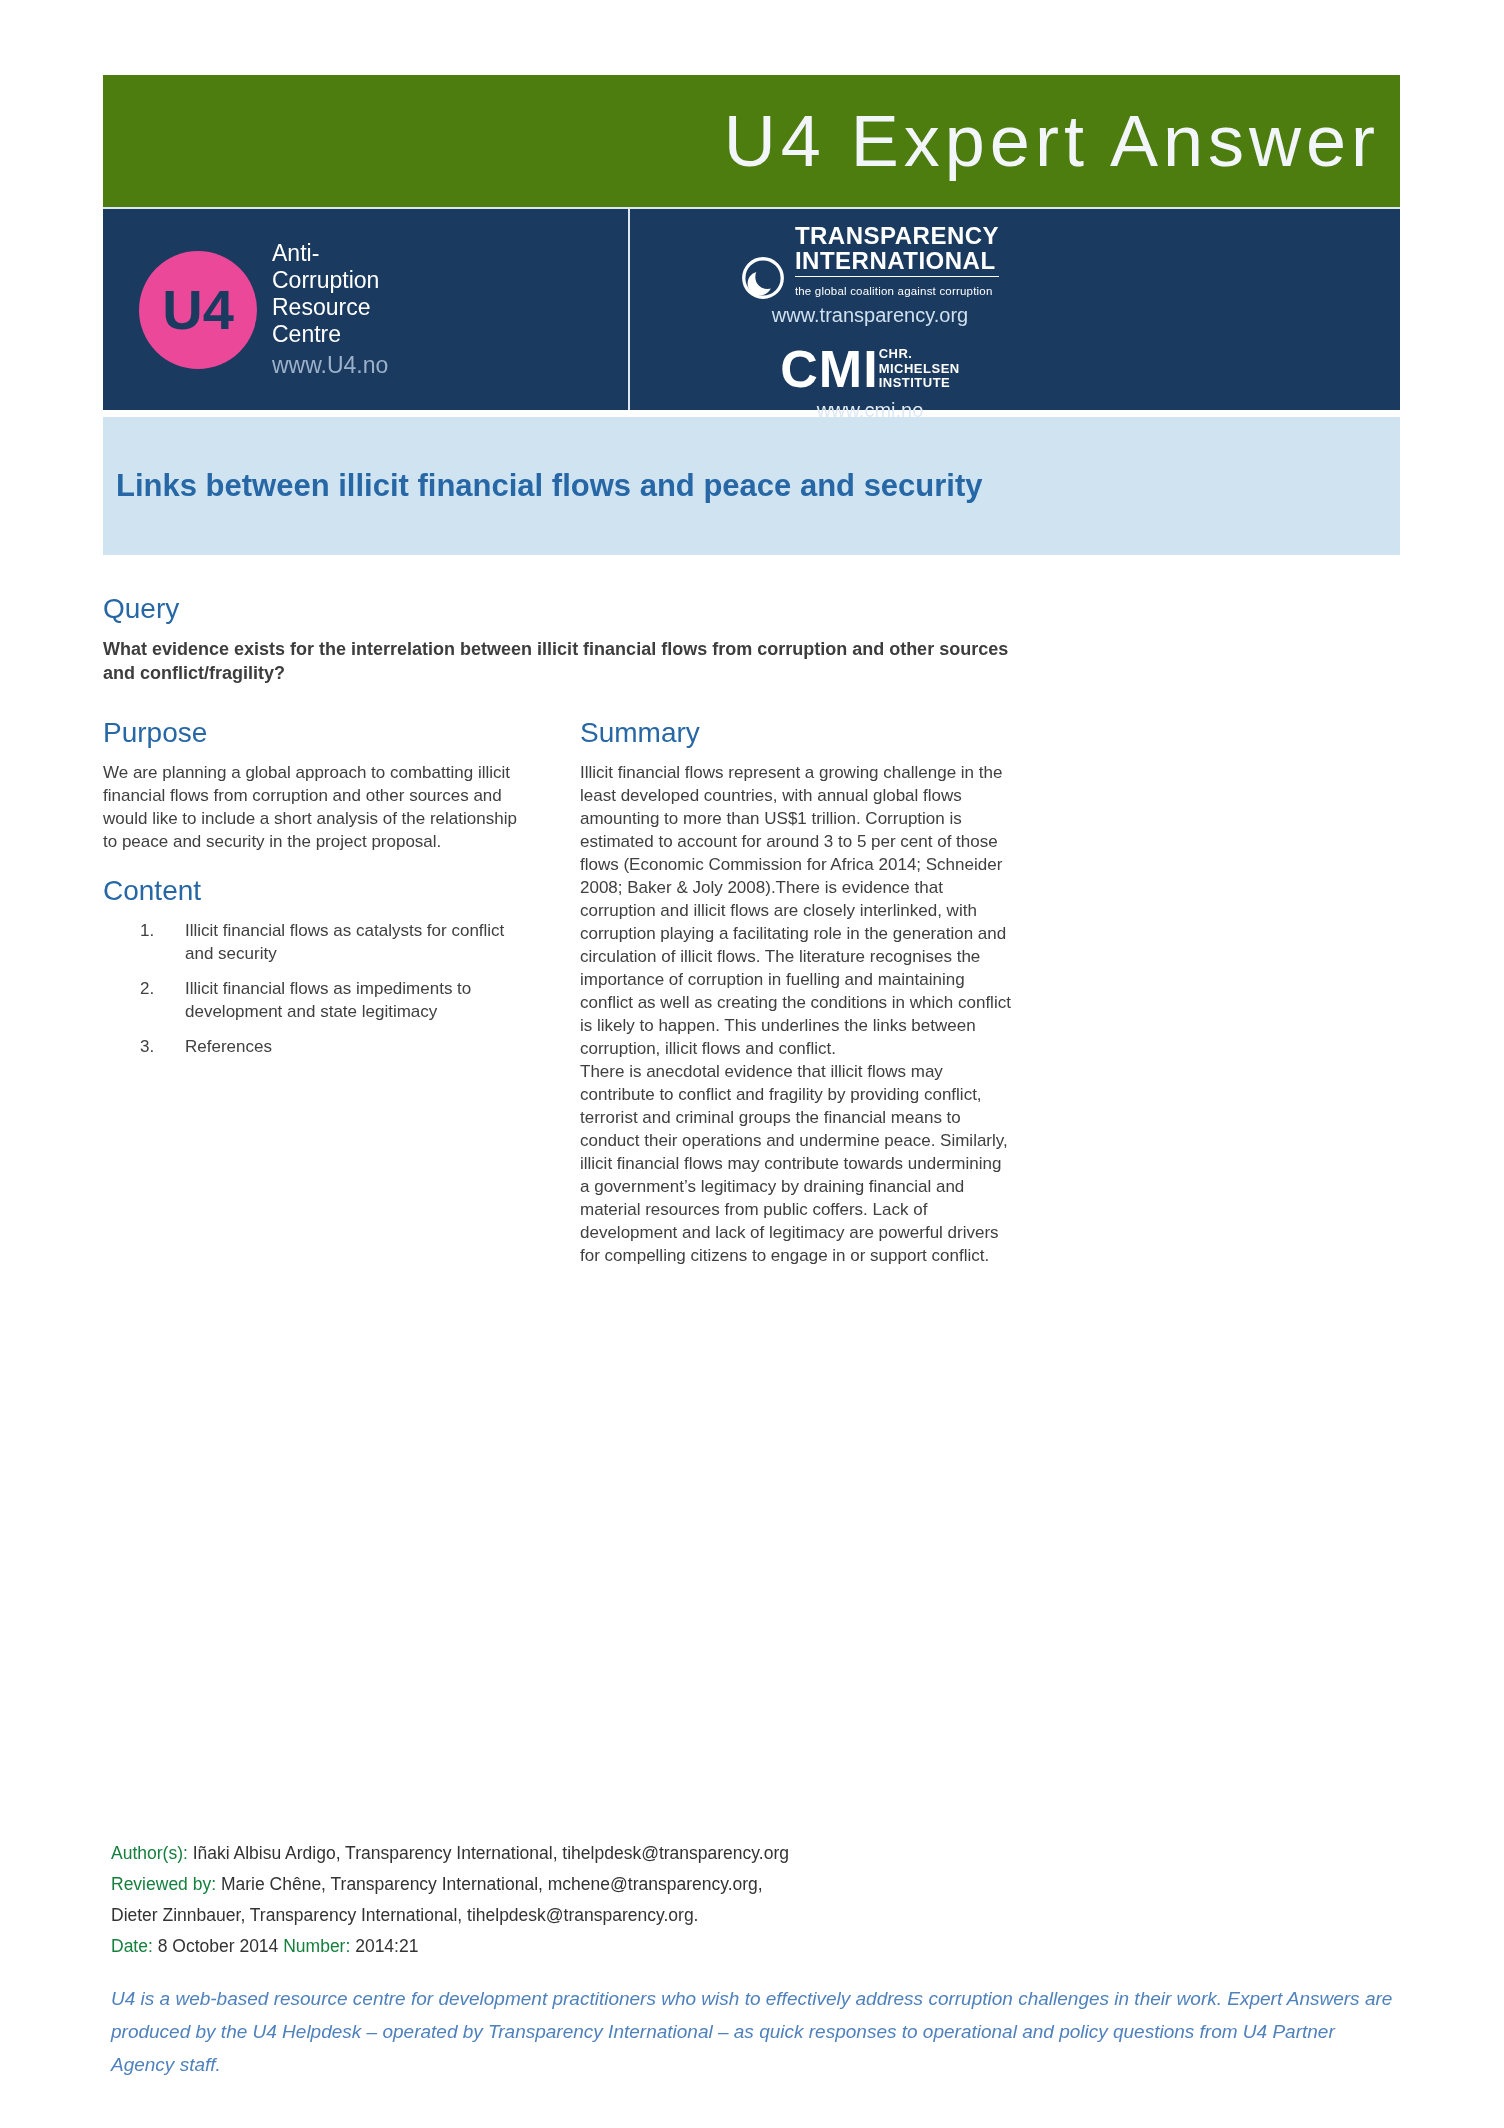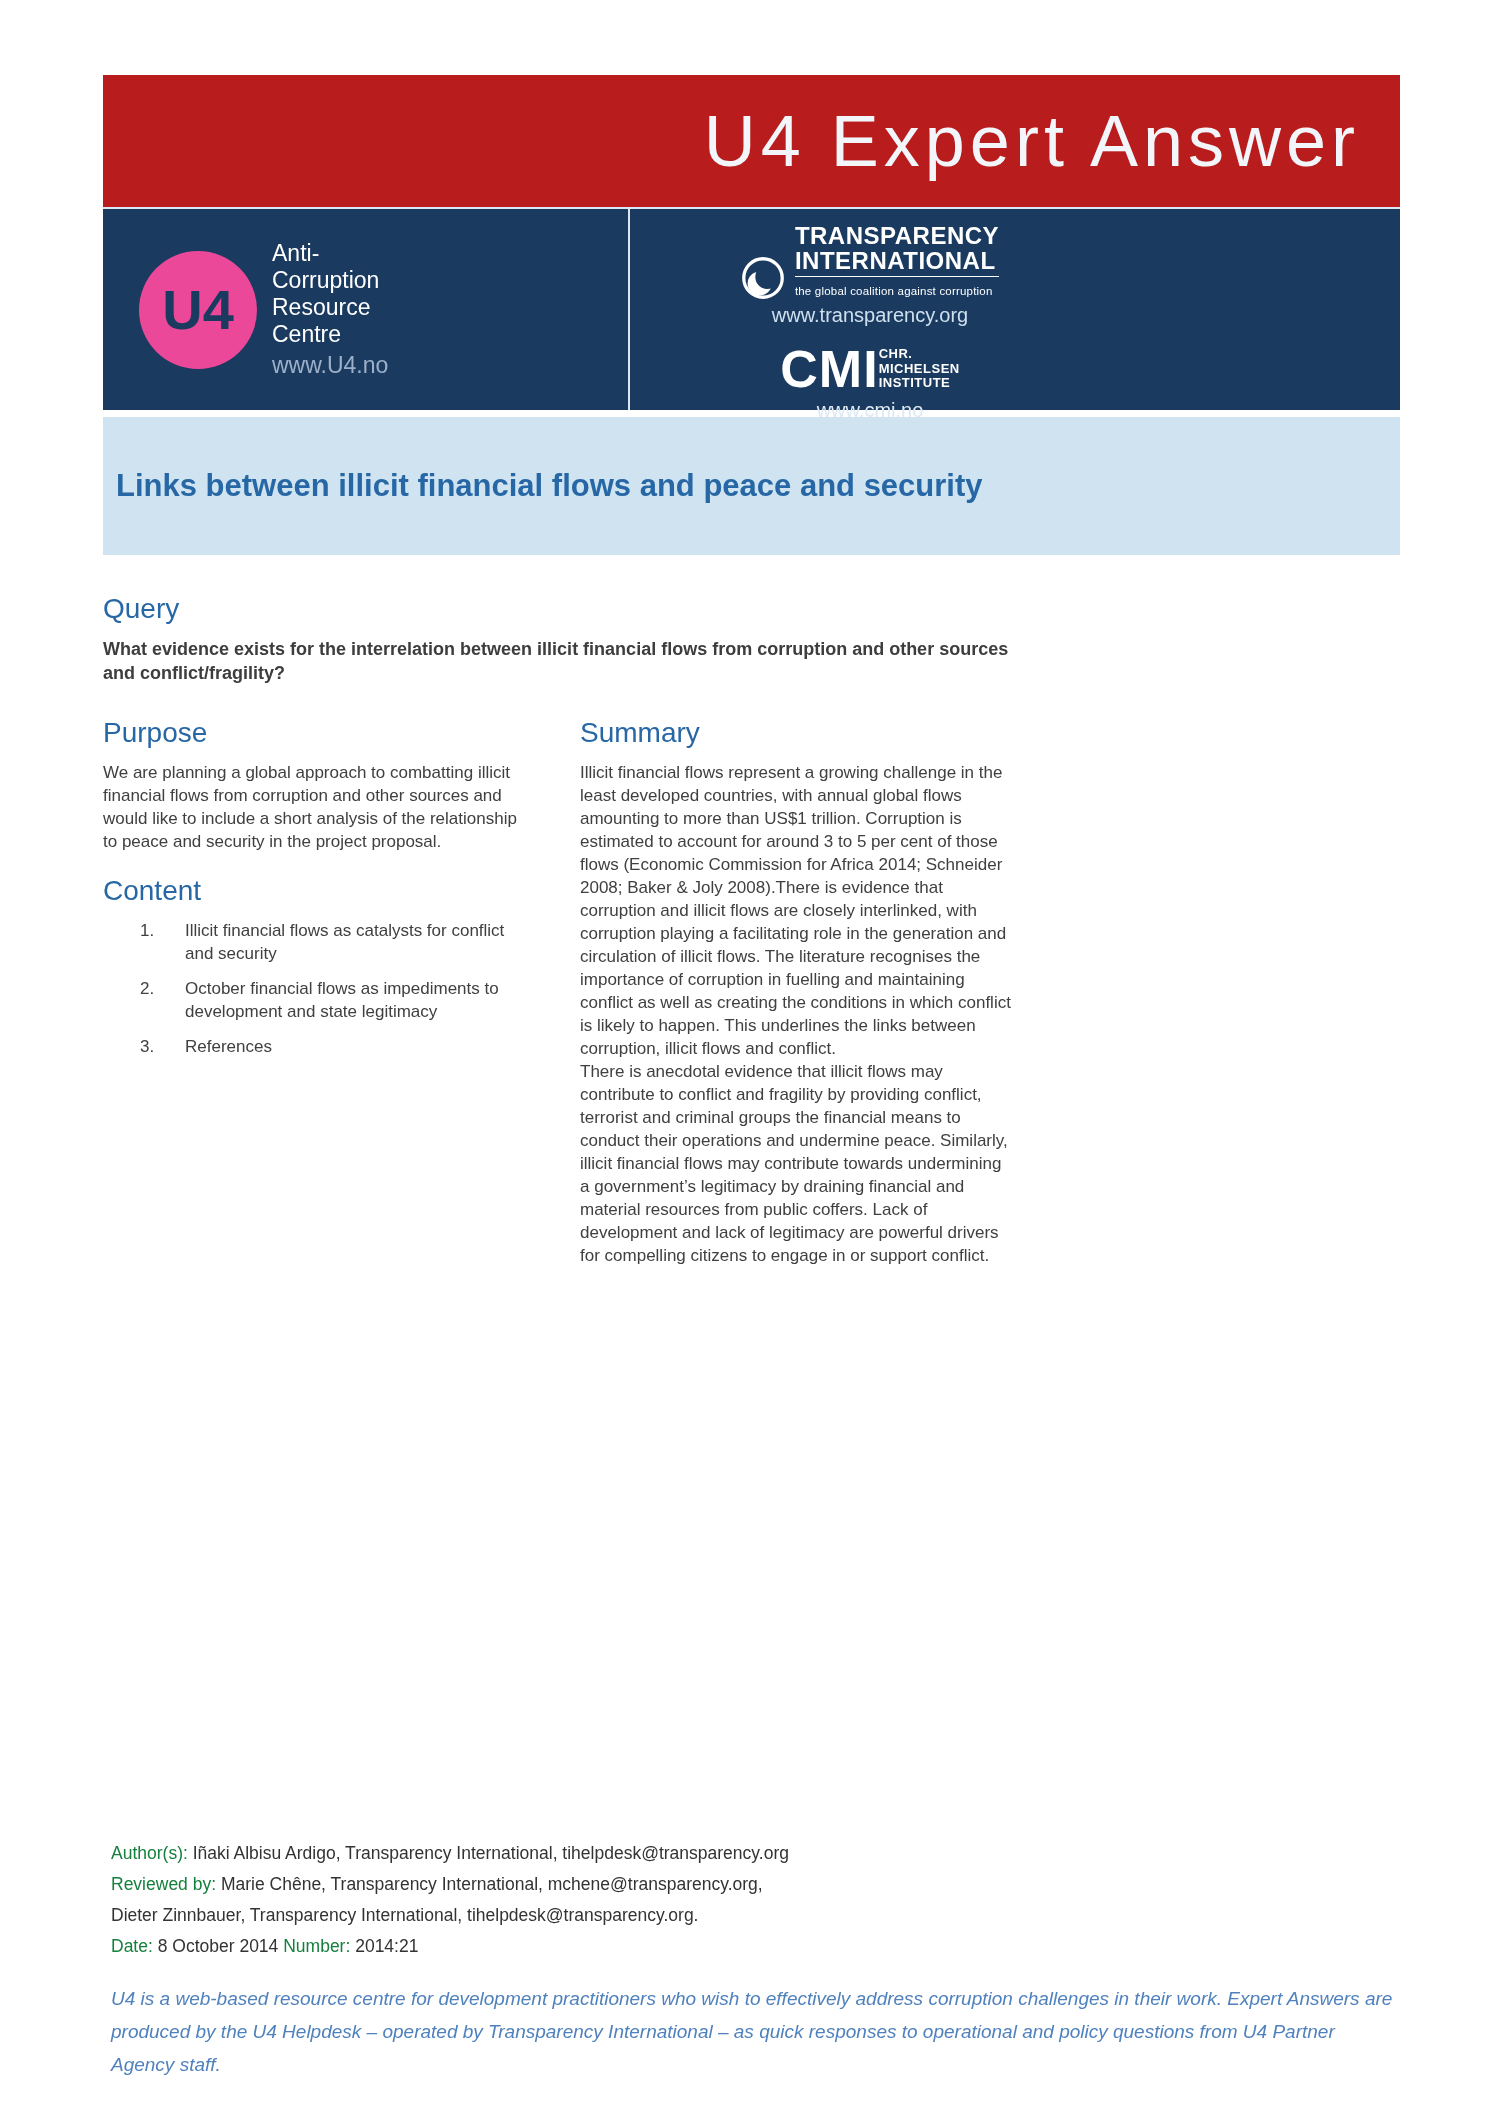--- a/index.html
+++ b/index.html
@@ -6,23 +6,23 @@
   html,body { background:#ffffff; }
   body {
     width:1504px; height:2128px; position:relative;
     font-family:"Liberation Sans","DejaVu Sans",sans-serif;
     color:#404040;
   }
   .doc { position:absolute; left:103px; top:75px; width:1297px; height:2053px; }
 
   
   .banner {
-    background:#b91c1c; height:132px;
+    background:#4d7c0f; height:132px;
     display:flex; align-items:center; justify-content:flex-end;
-    padding-right:40px;
+    padding-right:20px;
   }
   .banner-title {
     color:#f2f6fa; font-size:72px; font-weight:300; letter-spacing:5px;
     white-space:nowrap;
   }
   .logo-row {
     background:#1a3a5f; height:203px; display:flex;
     border-top:2px solid #dce7f0;
   }
   .cell-left {
@@ -162,21 +162,21 @@
         <p class="body-text">We are planning a global approach to combatting illicit financial flows from corruption and other sources and would like to include a short analysis of the relationship to peace and security in the project proposal.</p>
 
         <h3 class="section-heading content-heading">Content</h3>
         <ol class="content-list body-text">
           <li>
             <span class="li-num">1.</span>
             <span>Illicit financial flows as catalysts for conflict and security</span>
           </li>
           <li>
             <span class="li-num">2.</span>
-            <span>October financial flows as impediments to development and state legitimacy</span>
+            <span>Illicit financial flows as impediments to development and state legitimacy</span>
           </li>
           <li>
             <span class="li-num">3.</span>
             <span>References</span>
           </li>
         </ol>
       </div>
 
       <div class="col-right">
         <h3 class="section-heading">Summary</h3>

